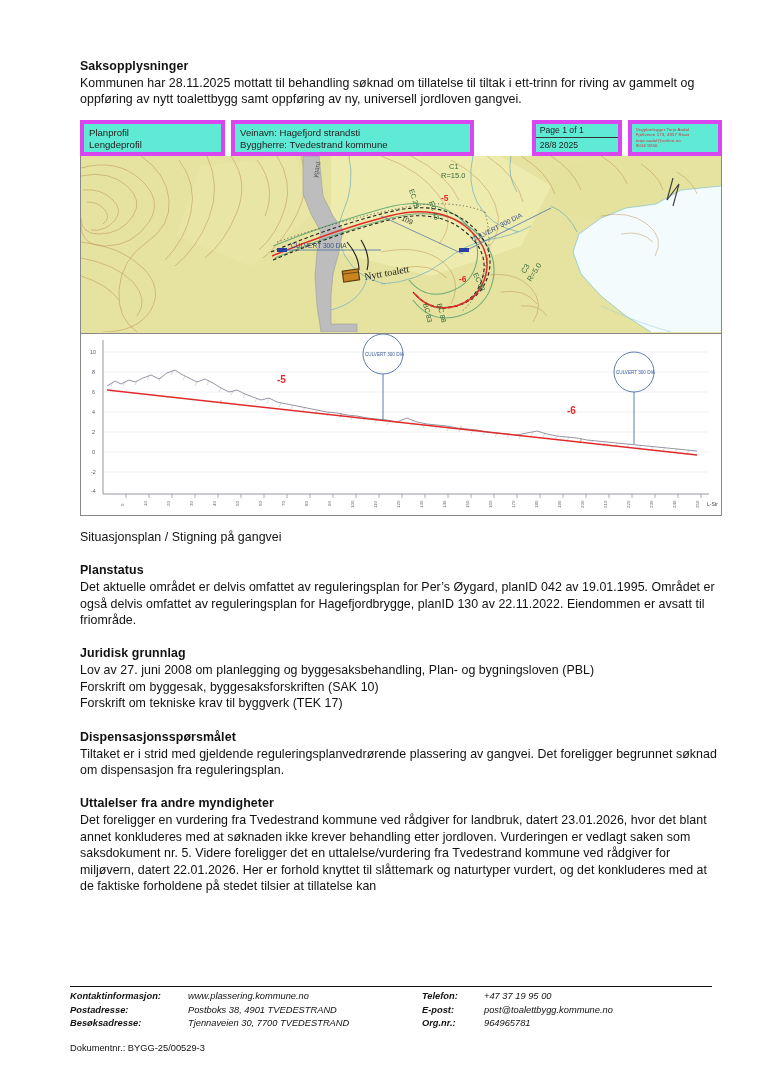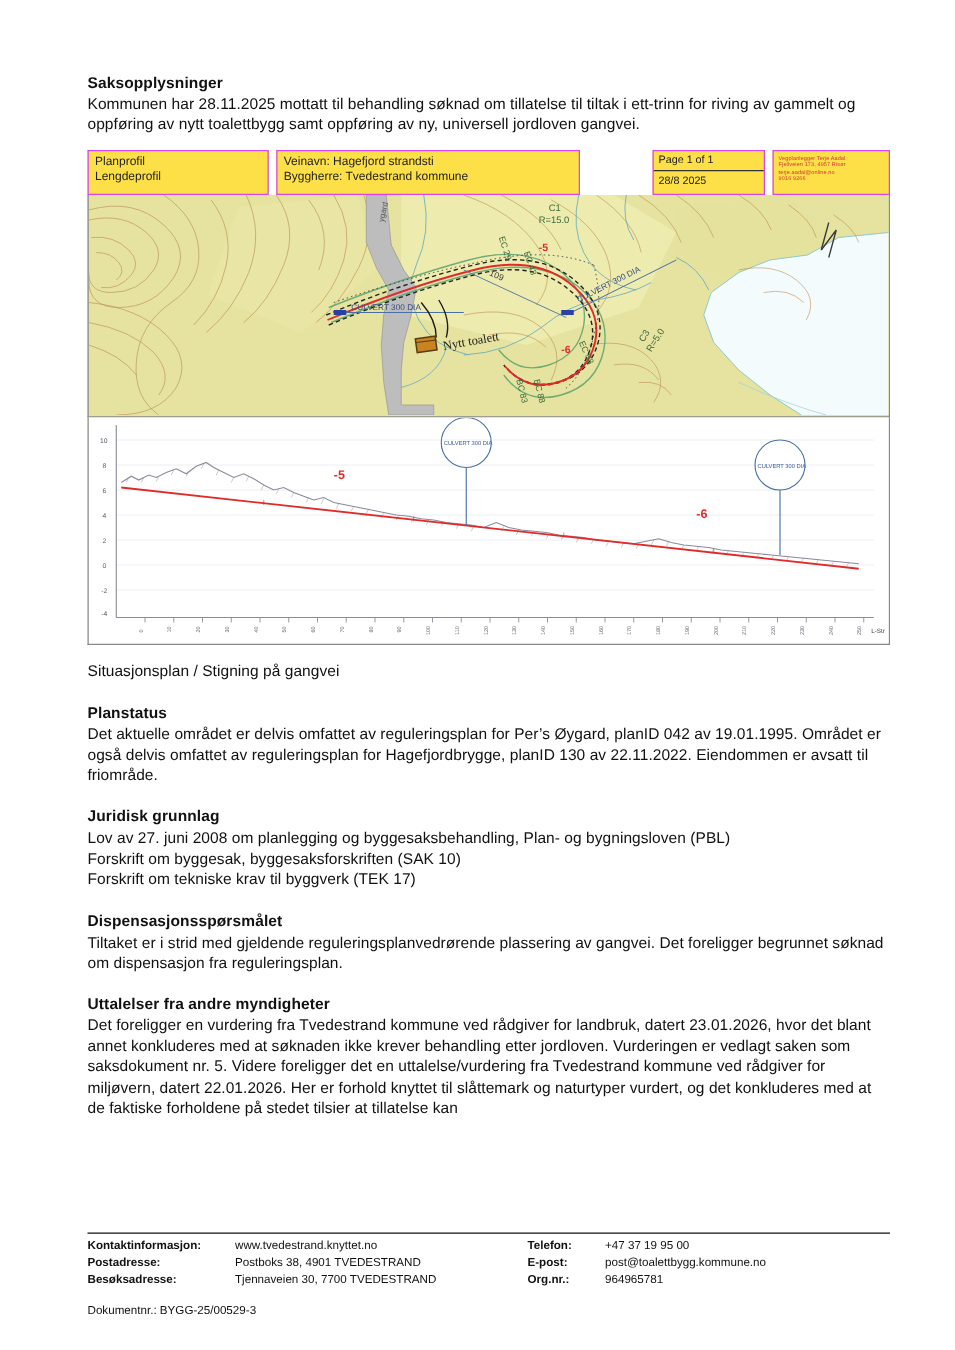--- a/index.html
+++ b/index.html
@@ -3,36 +3,36 @@
 <meta charset="utf-8">
 <style>
   html,body{margin:0;padding:0;}
   body{
     width:764px;height:1080px;background:#ffffff;
     font-family:"Liberation Sans", sans-serif;
     color:#111;overflow:hidden;position:relative;
   }
   .page{position:absolute;left:0;top:0;width:764px;height:1080px;}
 
-  .content{position:absolute;left:70px;top:58px;width:642px;}
+  .content{position:absolute;left:80px;top:58px;width:642px;}
 
   h2.sec{
     font-size:12.4px;font-weight:bold;margin:0 0 1px 0;line-height:16px;letter-spacing:.1px;
   }
   p.body{
     font-size:12.4px;line-height:16.4px;margin:0;letter-spacing:.05px;
   }
   .gap-sm{height:13px;}
   .gap-md{height:17px;}
   .it{text-align:right;}
 
   
   .drawing{position:relative;width:642px;margin:12px 0 0 0;}
   .titleblocks{display:flex;align-items:stretch;height:36px;gap:0;}
-  .tb{border:1px solid #d946ef;box-sizing:border-box;padding:3px 5px;background:#fde047;}
+  .tb{border:4px solid #d946ef;box-sizing:border-box;padding:3px 5px;background:#5eead4;}
   .tb-a{width:148px;}
   .tb-b{width:248px;margin-left:6px;}
   .tb-c{width:92px;margin-left:58px;padding:0;display:flex;flex-direction:column;}
   .tb-c .r1{border-bottom:1px solid #333;height:16px;padding:1px 4px;box-sizing:border-box;}
   .tb-c .r2{height:18px;padding:2px 4px;box-sizing:border-box;}
   .tb-d{width:96px;margin-left:6px;padding:3px 4px;}
   .tbt{font-size:8.6px;line-height:11.2px;color:#222;white-space:nowrap;}
   .tbt.big{font-size:9.6px;line-height:12.4px;}
   .tbt.red{font-size:4.4px;line-height:5.4px;color:#d4303a;letter-spacing:.1px;}
 
@@ -40,21 +40,21 @@
   .map{position:relative;width:642px;height:178px;border:1px solid #888;border-top:none;
        background:#e6e3a0;overflow:hidden;box-sizing:border-box;}
   .map-svg{position:absolute;left:0;top:0;}
 
   
   .profile{position:relative;width:642px;height:182px;border:1px solid #888;border-top:none;
        background:#ffffff;overflow:hidden;box-sizing:border-box;}
   .prof-svg{position:absolute;left:0;top:0;}
 
   
-  .footer{position:absolute;left:70px;top:986px;width:642px;}
+  .footer{position:absolute;left:70px;top:986px;width:642px;font-style:italic;}
   .footer .rule{border-top:1.4px solid #111;margin-bottom:3px;}
   .ftab{display:flex;font-size:9.3px;line-height:13.6px;}
   .fcol-l{width:352px;display:flex;}
   .fcol-r{display:flex;}
   .flab{font-weight:bold;width:118px;}
   .flab2{font-weight:bold;width:62px;}
   .fval{font-weight:normal;}
   .docnr{position:absolute;left:70px;top:1043px;font-size:9.3px;color:#111;}
 </style>
 </head>
@@ -404,21 +404,21 @@
 
     <h2 class="sec">Uttalelser fra andre myndigheter</h2>
     <p class="body">Det foreligger en vurdering fra Tvedestrand kommune ved rådgiver for landbruk, datert 23.01.2026, hvor det blant annet konkluderes med at søknaden ikke krever behandling etter jordloven. Vurderingen er vedlagt saken som saksdokument nr. 5. Videre foreligger det en uttalelse/vurdering fra Tvedestrand kommune ved rådgiver for miljøvern, datert 22.01.2026. Her er forhold knyttet til slåttemark og naturtyper vurdert, og det konkluderes med at de faktiske forholdene på stedet tilsier at tillatelse kan</p>
   </div>
 
   <div class="footer">
     <div class="rule"></div>
     <div class="ftab">
       <div class="fcol-l">
         <span class="flab">Kontaktinformasjon:</span>
-        <span class="fval">www.tvedestrand.knyttet.no</span>
+        <span class="fval">www.plassering.kommune.no</span>
       </div>
       <div class="fcol-r">
         <span class="flab2">Telefon:</span>
         <span class="fval">+47 37 19 95 00</span>
       </div>
     </div>
     <div class="ftab">
       <div class="fcol-l">
         <span class="flab">Postadresse:</span>
         <span class="fval">Postboks 38, 4901 TVEDESTRAND</span>

